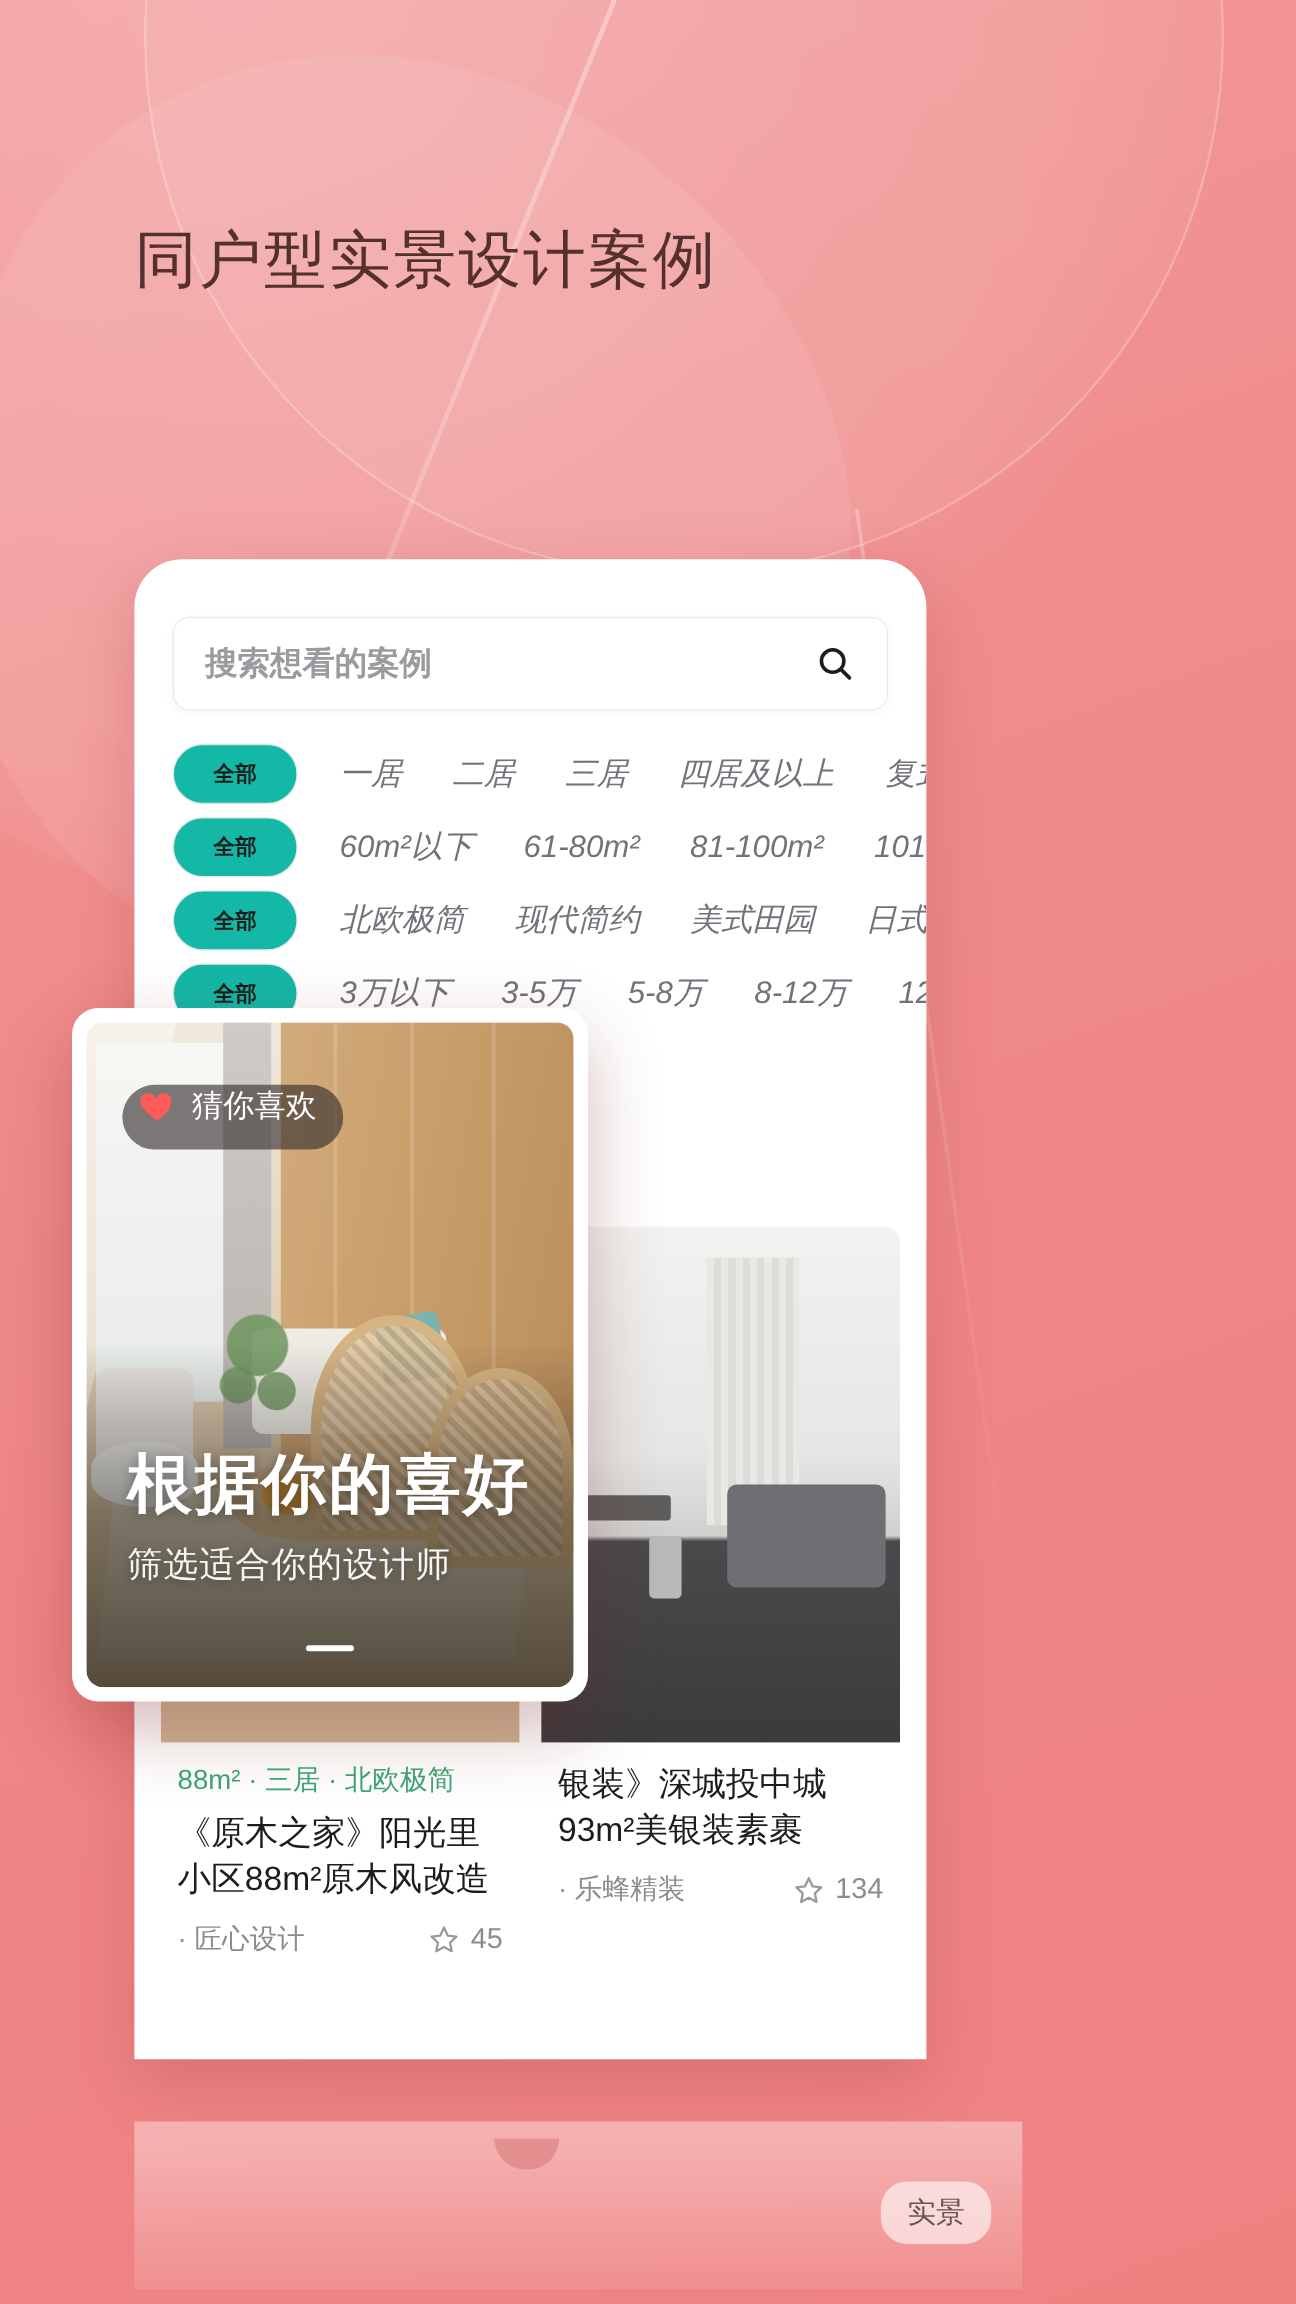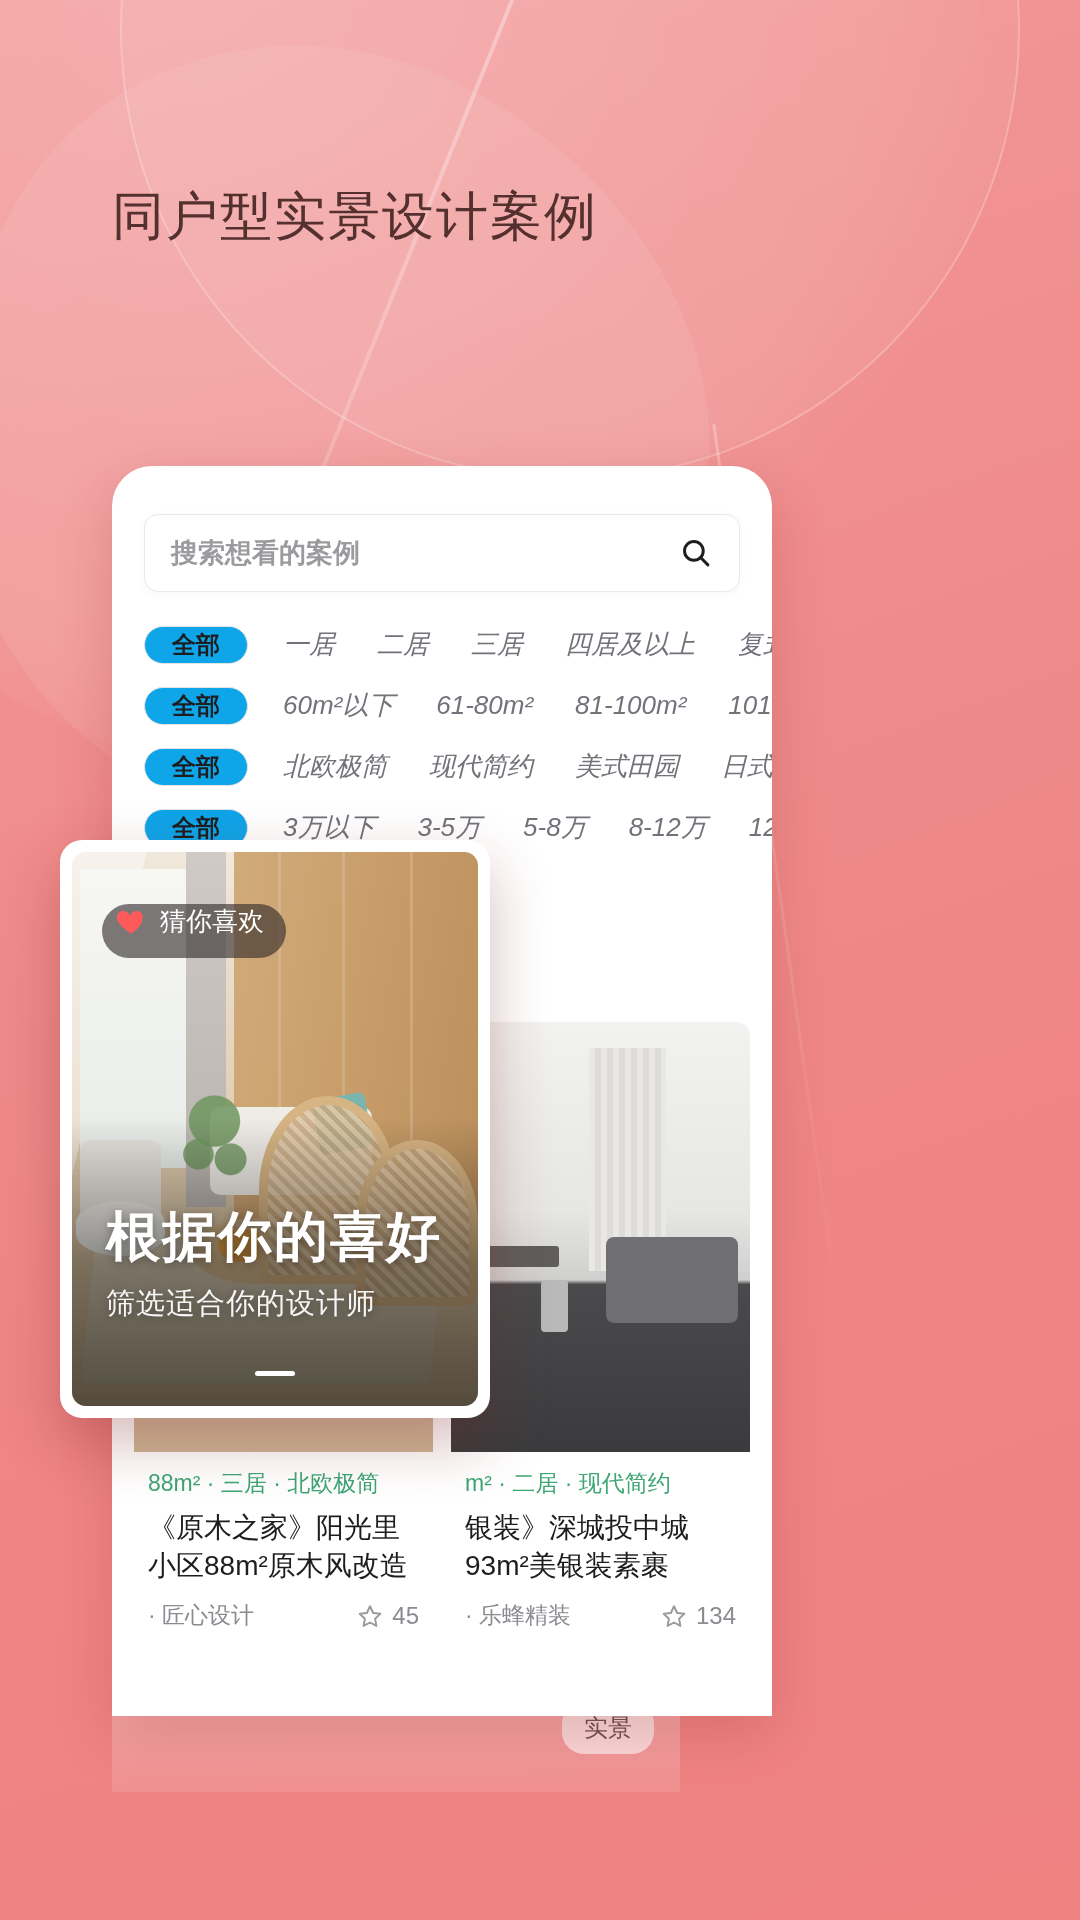--- a/index.html
+++ b/index.html
@@ -104,27 +104,27 @@
   .frow {
     display: flex;
     align-items: center;
     height: 61px;
     white-space: nowrap;
     overflow: hidden;
   }
   .chip-all {
     flex: none;
     min-width: 104px;
-    height: 38px;
+    height: 50px;
     padding: 0 22px;
     border: 1px solid #e3e3e6;
     border-radius: 25px;
-    background: #0ea5e9;
+    background: #14b8a6;
     display: flex; align-items: center; justify-content: center;
-    font-size: 24px; font-weight: 700; color: #1d1d1f;
+    font-size: 18px; font-weight: 700; color: #1d1d1f;
     margin-right: 14px;
   }
   .fopt {
     flex: none;
     font-size: 26px;
     color: #72727a;
     padding: 0 21px;
     font-style: italic;
   }
 
@@ -182,22 +182,22 @@
     display: flex; align-items: center; justify-content: space-between;
     margin-top: 16px;
   }
   .rbrand { font-size: 23px; color: #8b8b92; white-space: nowrap; overflow: hidden; }
   .rfav { display: flex; align-items: center; gap: 9px; font-size: 24px; color: #8b8b92; flex: none; }
   .star { width: 26px; height: 26px; }
 
   
   .peek {
     position: absolute;
-    left: 112px; top: 1652px;
-    width: 568px; height: 140px;
+    left: 112px; top: 1768px;
+    width: 740px; height: 140px;
     background: linear-gradient(180deg, rgba(255,255,255,0.40), rgba(255,255,255,0.10));
     z-index: 3;
     overflow: hidden;
   }
   .peek-lamp {
     position: absolute; left: 300px; top: 14px;
     width: 54px; height: 26px; border-radius: 0 0 28px 28px;
     background: rgba(215,120,120,0.55);
   }
   .peek-badge {
@@ -430,21 +430,20 @@
       </div>
 
       <div class="rcard">
         <div class="rthumb thumb-right">
           <div class="tr-panel"></div>
           <div class="tr-sofa"></div>
           <div class="tr-table"></div>
           <div class="tr-appl"></div>
         </div>
         <div class="rmeta">
-          <div class="rtags">m² · 二居 · 现代简约</div>
           <div class="rtitle">银装》深城投中城93m²美银装素裹</div>
           <div class="rfoot">
             <div class="rbrand">· 乐蜂精装</div>
             <div class="rfav">
               <span class="star">
                 <svg viewBox="0 0 24 24" width="26" height="26" fill="none" stroke="#9a9aa1" stroke-width="1.8" stroke-linejoin="round">
                   <polygon points="12,3 14.9,9.2 21.5,10 16.7,14.6 17.9,21.2 12,18 6.1,21.2 7.3,14.6 2.5,10 9.1,9.2"></polygon>
                 </svg>
               </span>
               <span>134</span>

